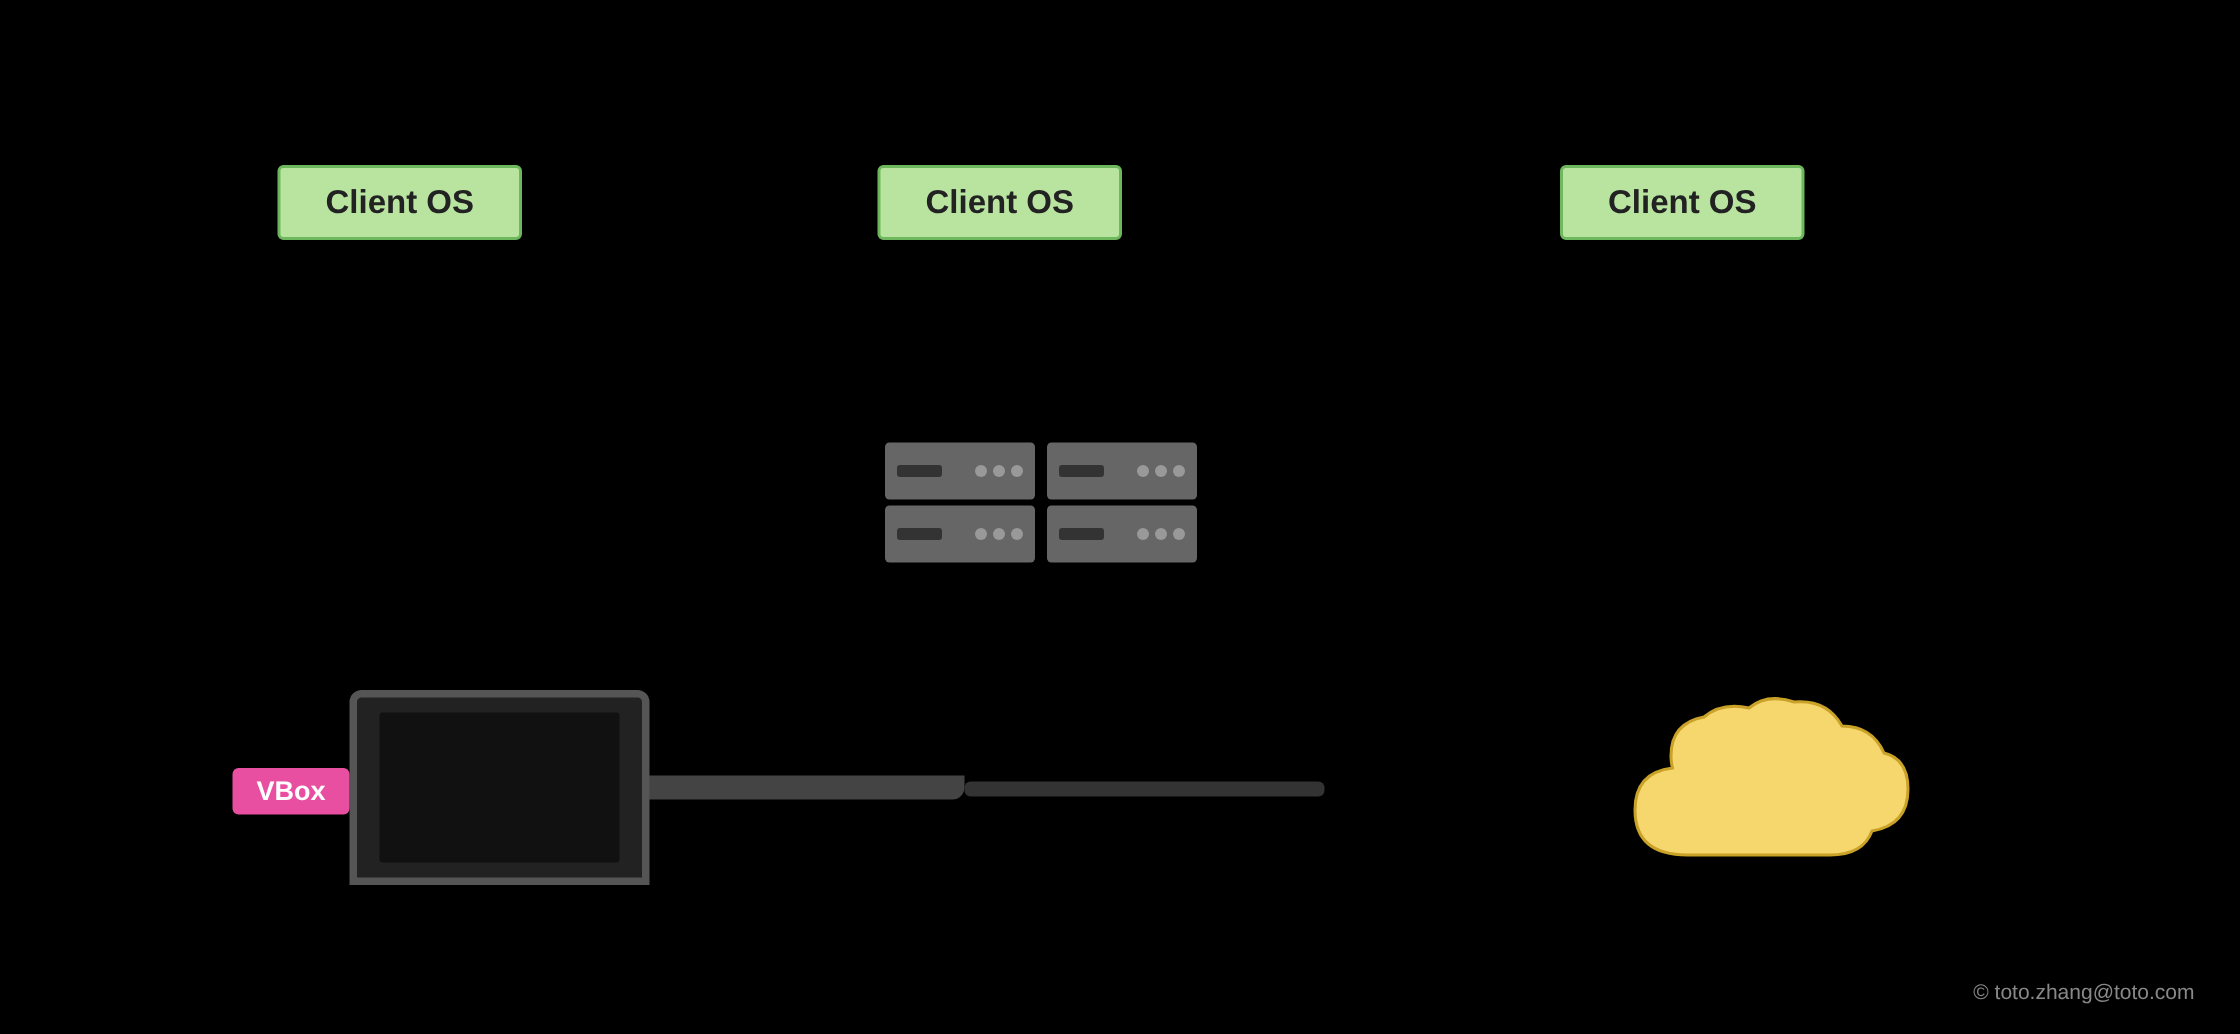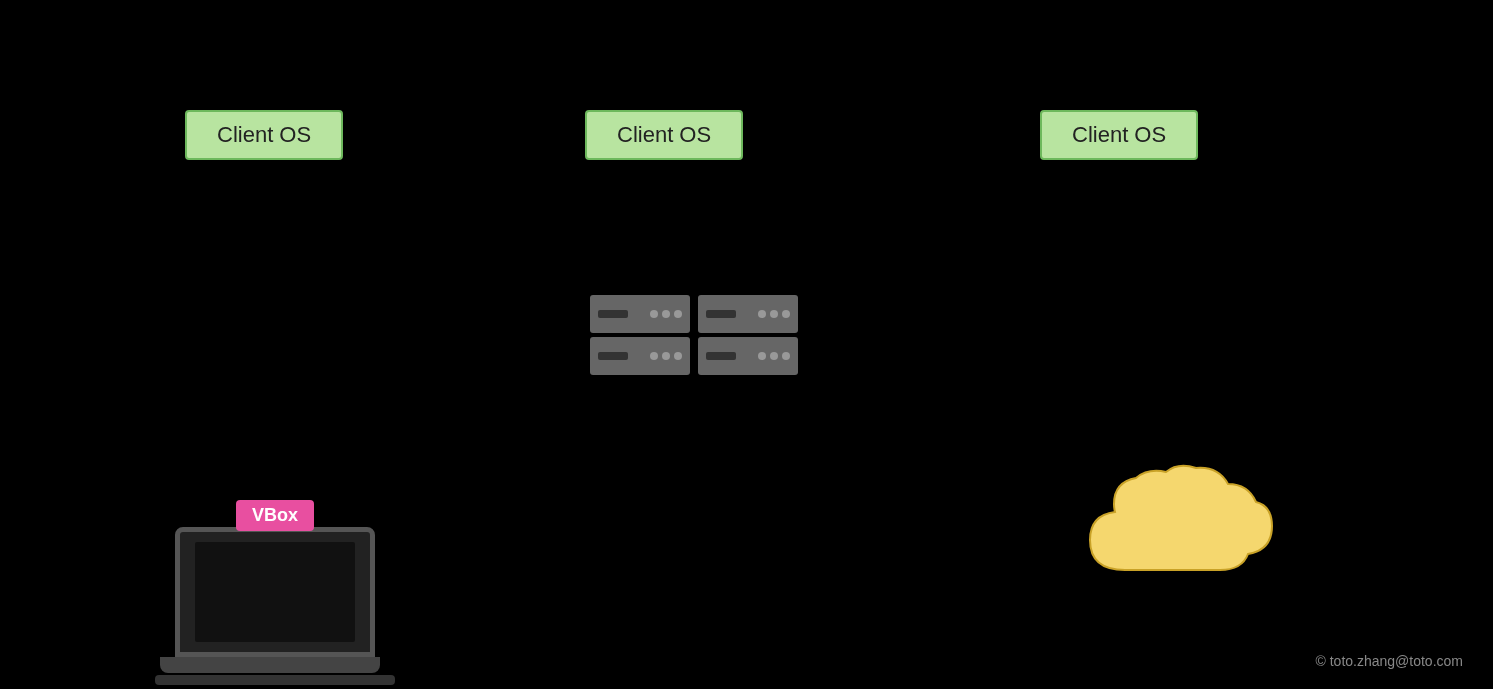--- a/index.html
+++ b/index.html
@@ -22,21 +22,21 @@
 
     
     .client-os-box {
       position: absolute;
       background: #b8e4a0;
       border: 2px solid #6db85c;
       border-radius: 4px;
       padding: 10px 30px;
       color: #222;
       font-size: 22px;
-      font-weight: 400;
+      font-weight: 700;
       white-space: nowrap;
     }
 
     .client-os-1 { top: 110px; left: 185px; }
     .client-os-2 { top: 110px; left: 585px; }
     .client-os-3 { top: 110px; left: 1040px; }
 
     
     .server-group {
       position: absolute;
@@ -82,23 +82,22 @@
       border-radius: 50%;
       background: #999;
     }
 
     
     .laptop-container {
       position: absolute;
       top: 460px;
       left: 155px;
       display: flex;
-      flex-direction: column;
-      align-items: center;
-      margin-top: 40px;
+      flex-direction: row;
+      align-items: center;
     }
 
     .vbox-badge {
       background: #e84fa0;
       color: #fff;
       font-size: 18px;
       font-weight: bold;
       padding: 5px 16px;
       border-radius: 4px;
       margin-bottom: -4px;

